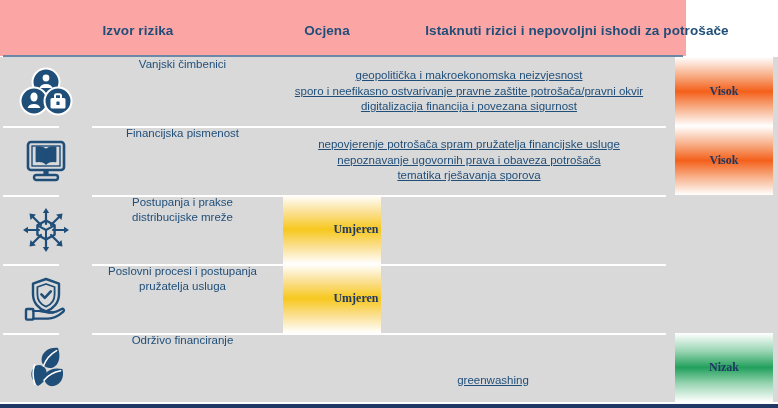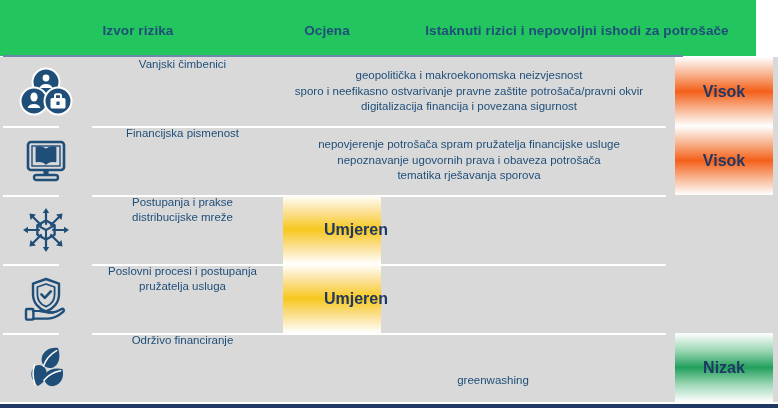--- a/index.html
+++ b/index.html
@@ -11,22 +11,22 @@
   }
   .matrix{
     position:relative;
     width:778px;height:408px;
     background:#ffffff;
     box-sizing:border-box;
   }
 
   
   .header{
-    position:absolute;left:0;top:0;width:756px;height:56px;
-    background:#22c55e;
+    position:absolute;left:0;top:0;width:686px;height:56px;
+    background:#fca5a5;
   }
   .header-inner{
     position:absolute;left:3px;top:8px;width:772px;height:44px;
     display:flex;align-items:center;
   }
   .hcol{
     color:#1F4E79;
     font-weight:bold;
     font-size:13.5px;
     text-align:center;
@@ -85,20 +85,21 @@
     font-size:11.5px;
     line-height:15px;
     text-align:center;
   }
   .risk-text{
     color:#1F4E79;
     font-size:11.5px;
     line-height:15.5px;
     text-align:center;
     white-space:pre-line;
+    text-decoration:underline;
   }
   .risk-text.lower{ padding-top:26px;margin-left:48px; }
 
   
   .band{
     position:absolute;left:10px;top:0;right:0;bottom:0;
     display:flex;align-items:center;justify-content:center;
   }
   .band-high{
     background:linear-gradient(180deg,#ffffff 0%,#f8b08a 26%,#f4601a 50%,#f8b08a 74%,#ffffff 100%);
@@ -107,21 +108,22 @@
     background:linear-gradient(180deg,#ffffff 0%,#fbdf8e 26%,#f7c81e 50%,#fbdf8e 74%,#ffffff 100%);
     padding-left:48px;
   }
   .band-low{
     background:linear-gradient(180deg,#ffffff 0%,#9bd6b4 26%,#22a05c 50%,#9bd6b4 74%,#ffffff 100%);
     align-items:center;
   }
   .band-label{
     color:#1F3864;
     font-weight:bold;
-    font-size:16px;
+    font-size:12px;
+    font-family:Liberation Serif, serif;
   }
 
   .bottom-rule{
     position:absolute;left:0;bottom:0;width:778px;height:4px;
     background:#1F3864;
   }
 
   svg{display:block;}
 </style>
 </head>

